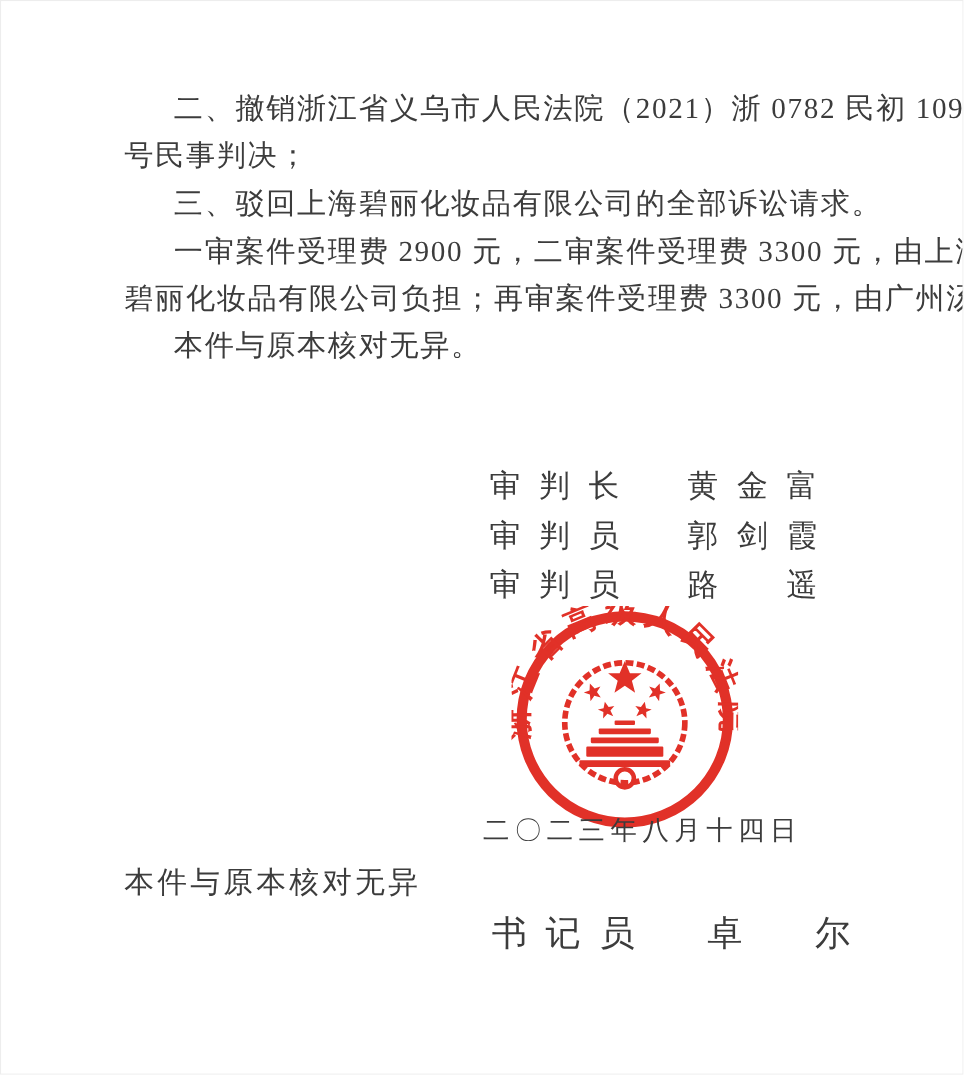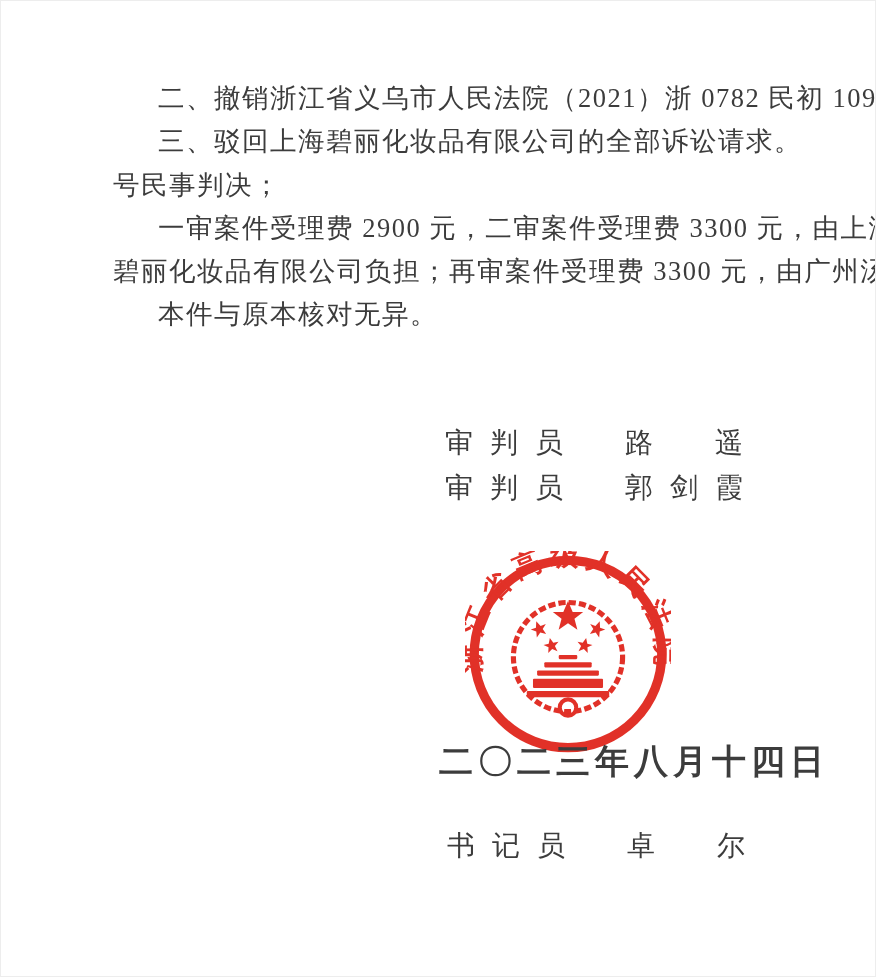--- a/index.html
+++ b/index.html
@@ -36,42 +36,41 @@
     line-height: 45px;
     letter-spacing: 17px;
     white-space: nowrap;
   }
 
   
   .date-line {
     position: absolute;
     left: 438px;
     top: 738px;
-    font-size: 34px;
+    font-size: 24px;
     letter-spacing: 5px;
     white-space: nowrap;
-    font-weight: bold;
   }
 
   
   .verify-note {
     position: absolute;
     left: 112px;
     top: 783px;
     font-size: 27px;
     letter-spacing: 3px;
     white-space: nowrap;
   }
 
   
   .clerk-line {
     position: absolute;
     left: 446px;
     top: 826px;
-    font-size: 28px;
+    font-size: 32px;
     letter-spacing: 17px;
     white-space: nowrap;
   }
 
   
   .seal {
     position: absolute;
     left: 464px;
     top: 550px;
     width: 206px;
@@ -81,30 +80,31 @@
   }
   .seal svg { width: 100%; height: 100%; }
 </style>
 </head>
 <body>
 
 <div class="page">
 
   <div class="body-text">
     <div class="line indent">二、撤销浙江省义乌市人民法院（2021）浙 0782 民初 10924</div>
+    <div class="line">号民事判决；</div>
     <div class="line indent">三、驳回上海碧丽化妆品有限公司的全部诉讼请求。</div>
-    <div class="line">号民事判决；</div>
     <div class="line indent">一审案件受理费 2900 元，二审案件受理费 3300 元，由上海</div>
     <div class="line">碧丽化妆品有限公司负担；再审案件受理费 3300 元，由广州汤臣</div>
     <div class="line indent">本件与原本核对无异。</div>
   </div>
 
   <div class="judges">
+    <div>审判长　黄金富</div>
+    <div>审判员　郭剑霞</div>
     <div>审判员　路　遥</div>
-    <div>审判员　郭剑霞</div>
   </div>
 
   <div class="seal">
     <svg viewBox="0 0 200 200" xmlns="http://www.w3.org/2000/svg">
 
       <circle cx="100" cy="100" r="91" fill="none" stroke="#e0261c" stroke-width="9"></circle>
 
       <defs>
         <path id="sealArc" d="M 24.8,141.7 A 86,86 0 1 1 175.2,141.7" fill="none"></path>
         <path id="starShape" d="M0,-10 L2.94,-3.09 L9.51,-3.09 L4.05,1.18 L5.88,8.09 L0,4 L-5.88,8.09 L-4.05,1.18 L-9.51,-3.09 L-2.94,-3.09 Z"></path>
@@ -130,16 +130,17 @@
         <rect x="66" y="124" width="68" height="9" rx="1"></rect>
         <rect x="60" y="136" width="80" height="6" rx="1"></rect>
 
         <circle cx="100" cy="152" r="8" fill="none" stroke="#e0261c" stroke-width="4"></circle>
       </g>
     </svg>
   </div>
 
   <div class="date-line">二〇二三年八月十四日</div>
 
+  <div class="verify-note">本件与原本核对无异</div>
 
   <div class="clerk-line">书记员　卓　尔</div>
 
 </div>
 
 </body></html>

